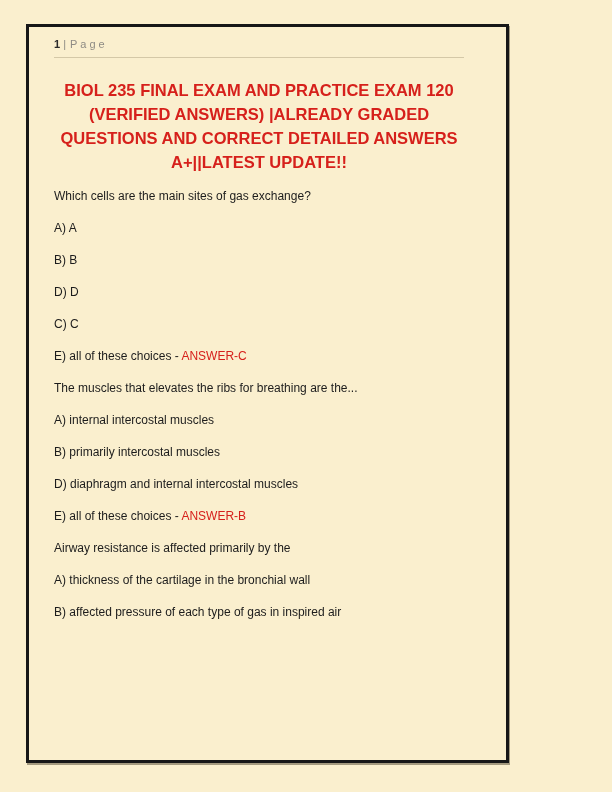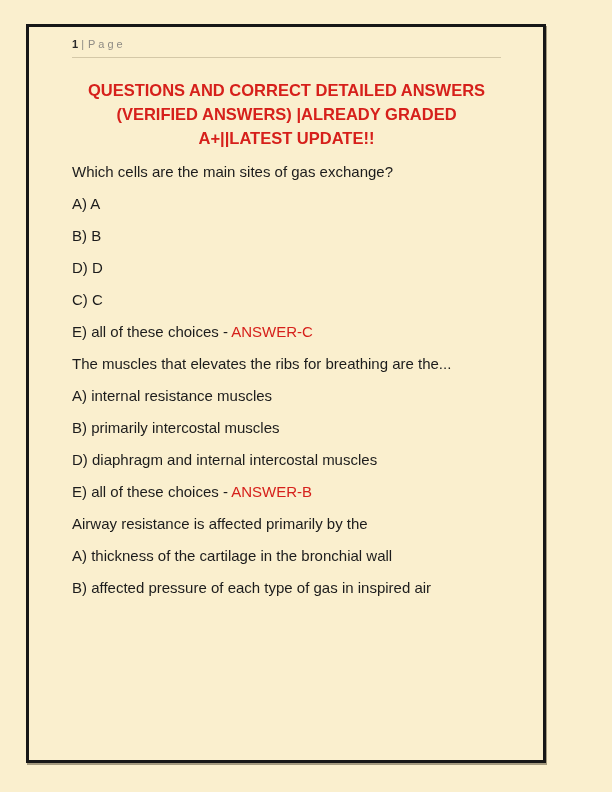--- a/index.html
+++ b/index.html
@@ -18,26 +18,26 @@
     position: relative;
     background: var(--page-background, #FAEFCE);
     font-family: "Liberation Sans", sans-serif;
     color: var(--body-text, #1C1C1C);
     overflow: hidden;
   }
   .frame {
     position: absolute;
     left: 26px;
     top: 24px;
-    width: 520px;
+    width: 483px;
     height: 739px;
     border: 3px solid var(--frame-border, #171717);
     box-shadow: 1px 2px 0 rgba(60, 50, 30, 0.45);
     background: var(--page-background, #FAEFCE);
-    padding: 10px 42px 0 43px;
+    padding: 10px 42px 0 25px;
   }
   .page-header {
     font-size: 11px;
     line-height: 14px;
     padding-bottom: 6px;
     border-bottom: 1px solid var(--header-rule, rgba(125,110,75,0.30));
     color: var(--header-muted, #8E8B84);
     white-space: nowrap;
   }
   .page-header .pg-num {
@@ -59,57 +59,58 @@
     color: var(--accent-red, #D6201B);
     font-weight: bold;
     font-size: 16.5px;
     line-height: 24px;
   }
   .question-block { margin-top: 0; }
   .question-block + .question-block { }
   .questions-area { margin-top: 6px; }
   .line {
     margin: 0;
-    font-size: 15px;
+    font-size: 12px;
     line-height: 32px;
     white-space: pre-wrap;
   }
   .answer-label {
     color: var(--accent-red, #D6201B);
   }
 </style>
 </head>
 <body>
 
 <div class="frame">
 
   <div class="page-header">
     <span class="pg-num">1</span><span class="pg-sep">|</span><span class="pg-label">Page</span>
   </div>
 
   <div class="doc-title">
+    <div>BIOL 235 FINAL EXAM AND PRACTICE EXAM 120</div>
+    <div>(VERIFIED ANSWERS) |ALREADY GRADED</div>
     <div>QUESTIONS AND CORRECT DETAILED ANSWERS</div>
-    <div>(VERIFIED ANSWERS) |ALREADY GRADED</div>
     <div>A+||LATEST UPDATE!!</div>
   </div>
 
   <div class="questions-area">
 
     <div class="question-block">
       <p class="line">Which cells are the main sites of gas exchange?</p>
       <p class="line">A) A</p>
       <p class="line">B) B</p>
       <p class="line">D) D</p>
       <p class="line">C) C</p>
       <p class="line"><span>E) all of these choices - </span><span class="answer-label">ANSWER-C</span></p>
     </div>
 
     <div class="question-block">
       <p class="line">The muscles that elevates the ribs for breathing are the...</p>
-      <p class="line">A) internal resistance muscles</p>
+      <p class="line">A) internal intercostal muscles</p>
       <p class="line">B) primarily intercostal muscles</p>
       <p class="line">D) diaphragm and internal intercostal muscles</p>
       <p class="line"><span>E) all of these choices - </span><span class="answer-label">ANSWER-B</span></p>
     </div>
 
     <div class="question-block">
       <p class="line">Airway resistance is affected primarily by the</p>
       <p class="line">A) thickness of the cartilage in the bronchial wall</p>
       <p class="line">B) affected pressure of each type of gas in inspired air</p>
     </div>

